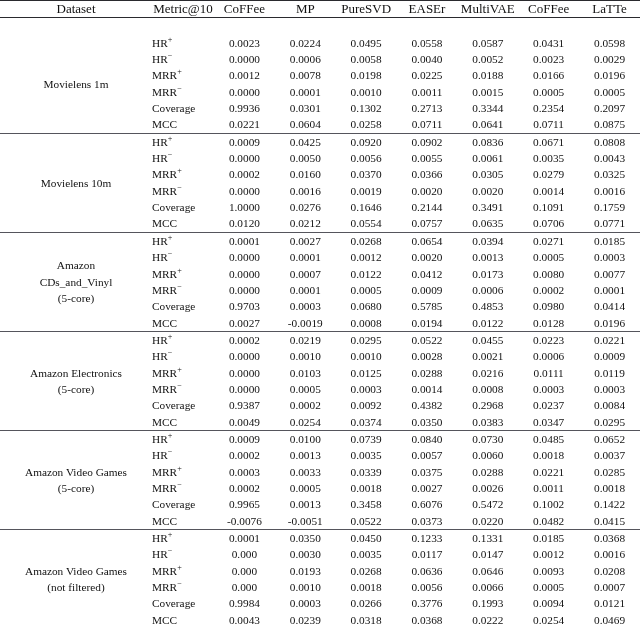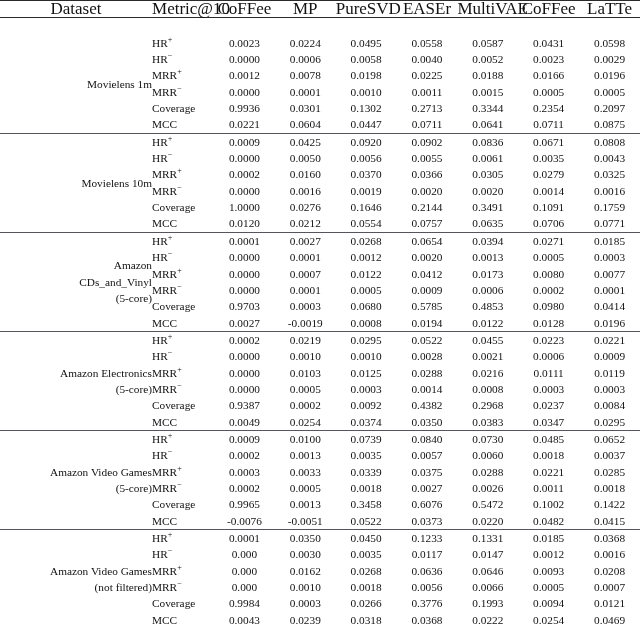--- a/index.html
+++ b/index.html
@@ -29,39 +29,39 @@
     vertical-align: middle;
     white-space: nowrap;
   }
   
   col.c-dataset { width: 152px; }
   col.c-metric  { width: 62px; }
   col.c-val     { width: 60.85px; }
 
   thead th {
     text-align: center;
-    font-size: 17px;
+    font-size: 13px;
     padding-bottom: 2px;
     height: 18px;
     line-height: 18px;
   }
   .rule-top td, .rule-top th { border-top: 1.4px solid #2a2a2e; }
   .rule-head th { border-bottom: 1.1px solid #2a2a2e; }
   .rule-dbl td { border-top: 1.1px solid #2a2a2e; }
   .rule-block td { border-top: 1.2px solid #55555c; }
   .rule-bottom td { border-bottom: 1.4px solid #2a2a2e; }
 
   .header-spacer {
     height: 2.5px;
     line-height: 2.5px;
     font-size: 0;
   }
 
   td.dataset-cell {
-    text-align: right;
+    text-align: center;
     padding-left: 11px;
     vertical-align: middle;
     white-space: normal;
     line-height: 16.3px;
   }
   td.metric-cell {
     text-align: left;
     padding-right: 9px;
   }
   td.value-cell {
@@ -156,21 +156,21 @@
         <td class="value-cell">0.1302</td>
         <td class="value-cell">0.2713</td>
         <td class="value-cell bold">0.3344</td>
         <td class="value-cell">0.2354</td>
         <td class="value-cell">0.2097</td>
       </tr>
       <tr>
         <td class="metric-cell">MCC</td>
         <td class="value-cell">0.0221</td>
         <td class="value-cell">0.0604</td>
-        <td class="value-cell">0.0447</td>
+        <td class="value-cell">0.0258</td>
         <td class="value-cell">0.0711</td>
         <td class="value-cell">0.0641</td>
         <td class="value-cell">0.0711</td>
         <td class="value-cell bold">0.0875</td>
       </tr>
       <tr class="rule-block">
         <td class="dataset-cell" rowspan="6">
           <span class="dsline">Movielens 10m</span>
         </td>
         <td class="metric-cell">HR<sup>+</sup></td>
@@ -445,21 +445,21 @@
         <td class="value-cell">0.0030</td>
         <td class="value-cell">0.0035</td>
         <td class="value-cell">0.0117</td>
         <td class="value-cell">0.0147</td>
         <td class="value-cell">0.0012</td>
         <td class="value-cell">0.0016</td>
       </tr>
       <tr>
         <td class="metric-cell">MRR<sup>+</sup></td>
         <td class="value-cell">0.000</td>
-        <td class="value-cell">0.0162</td>
+        <td class="value-cell">0.0193</td>
         <td class="value-cell">0.0268</td>
         <td class="value-cell">0.0636</td>
         <td class="value-cell bold">0.0646</td>
         <td class="value-cell">0.0093</td>
         <td class="value-cell">0.0208</td>
       </tr>
       <tr>
         <td class="metric-cell">MRR<sup>−</sup></td>
         <td class="value-cell">0.000</td>
         <td class="value-cell">0.0010</td>

